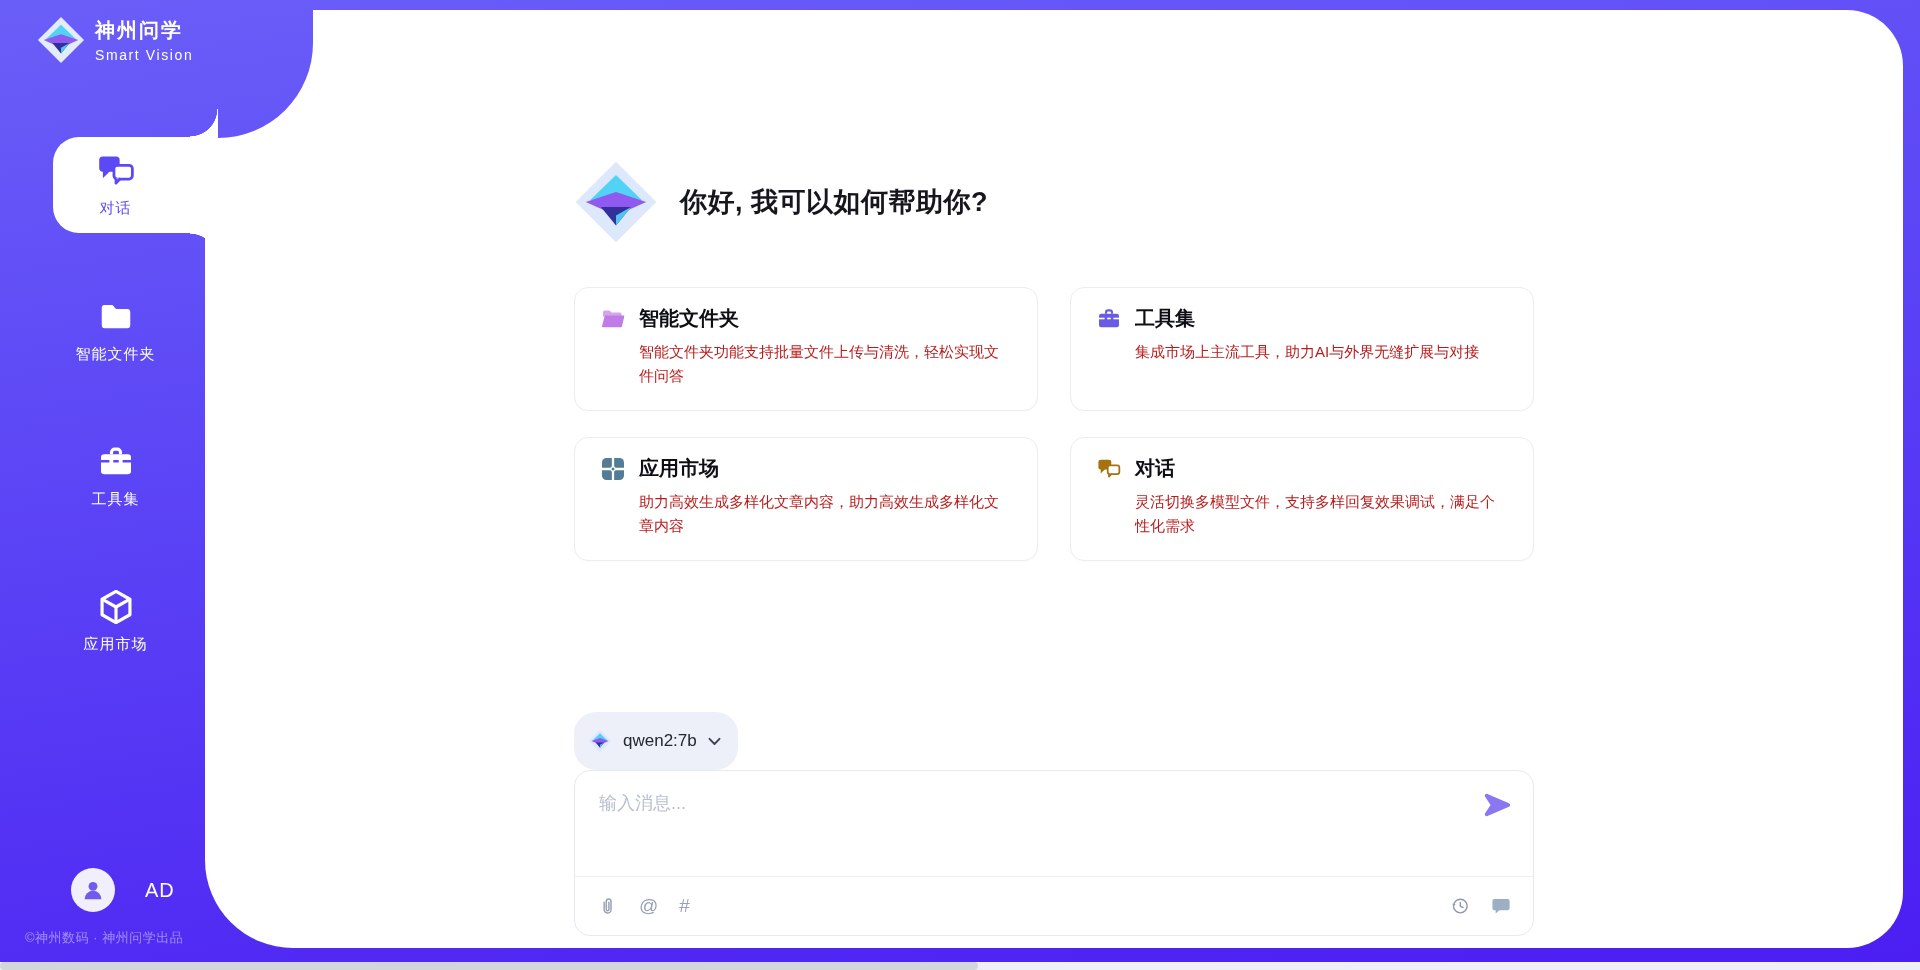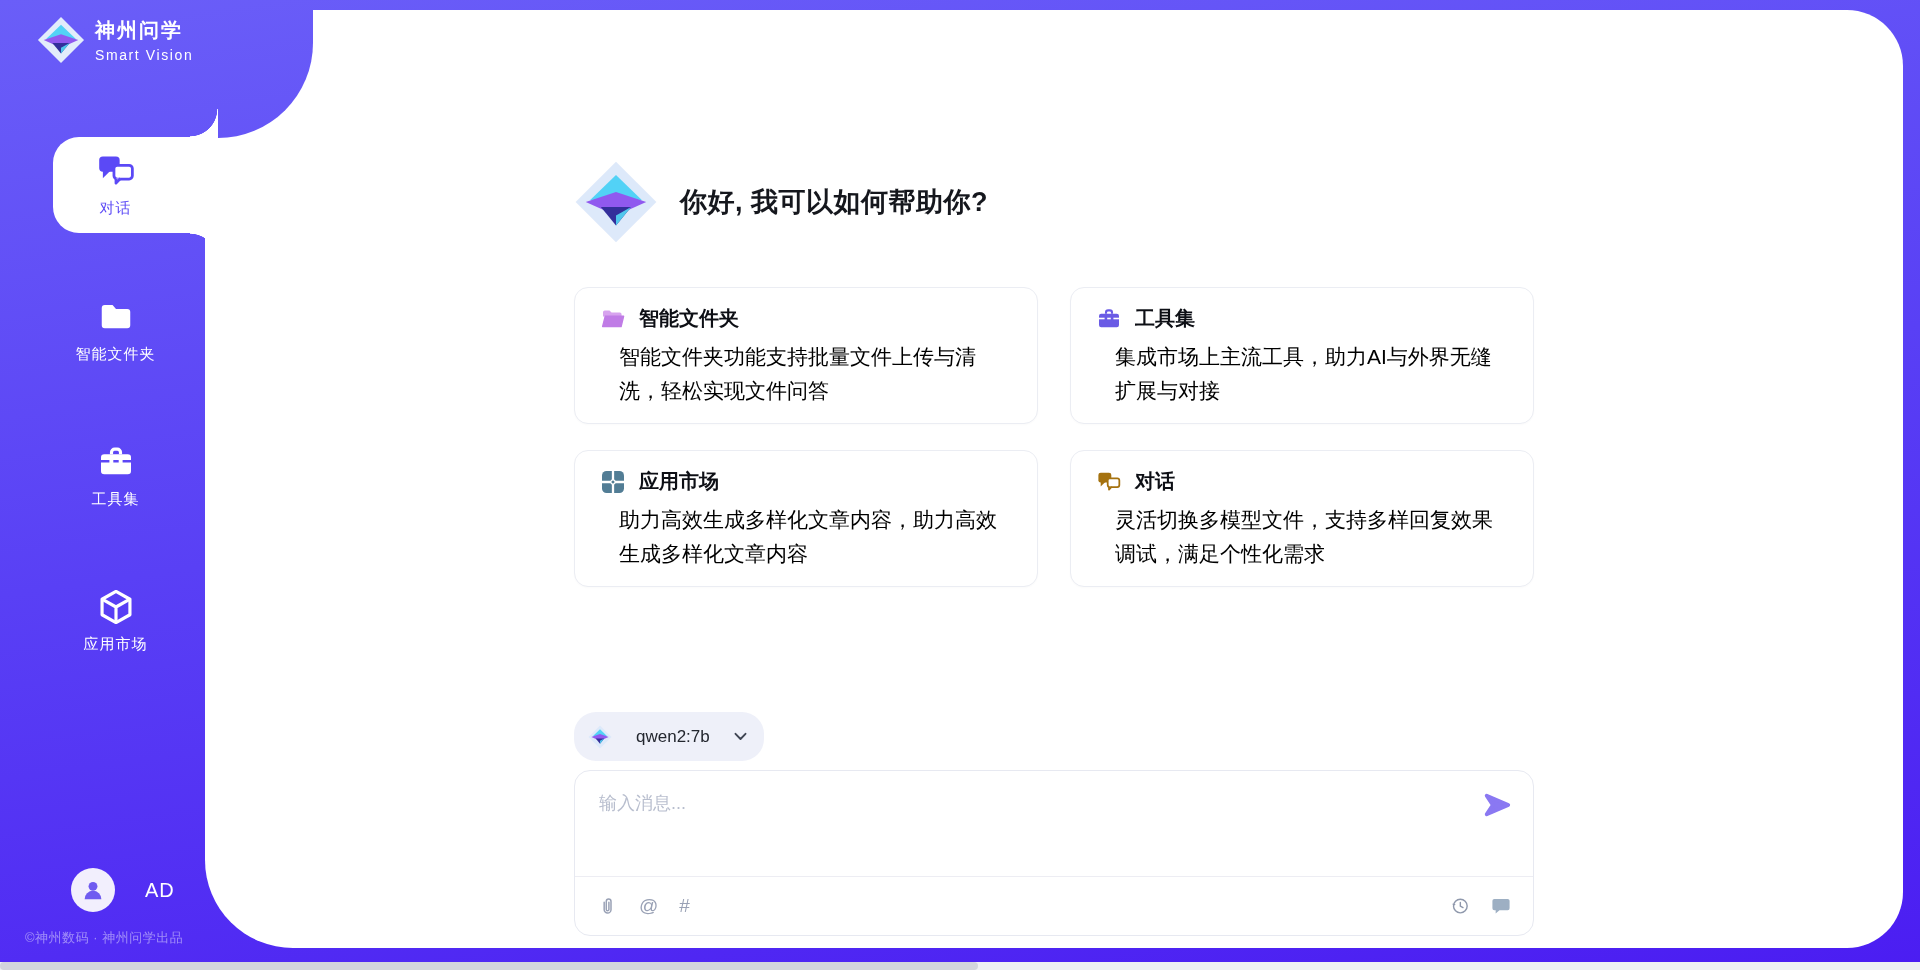--- a/index.html
+++ b/index.html
@@ -43,23 +43,23 @@
   .greeting { position:absolute; top:150px; left:0; display:flex; align-items:center; gap:22px;text-align:right; }
   .greeting-diamond { width:84px; height:84px; }
   .greeting h1 { font-size:27px; font-weight:700; color:#15171d; letter-spacing:.5px; }
   .cards { position:absolute; top:277px; left:0; width:960px; display:grid;
     grid-template-columns:464px 464px; column-gap:32px; row-gap:26px; }
   .card { background:#fff; border:1px solid #ebedf3; border-radius:14px; min-height:124px;
     padding:17px 26px 16px 26px; cursor:pointer; box-shadow:0 1px 2px rgba(30,30,60,.02); }
   .card-head { display:flex; align-items:center; gap:14px; }
   .card-title { font-size:20px; font-weight:700; color:#0d0f15; }
   .card-icon { width:24px; height:24px; flex:0 0 24px; }
-  .card-desc { margin:8px 0 0 18px; font-size:21px; color:#000000; line-height:1.6; }
-  .model-pill { position:absolute; top:702px; left:0; height:49px; display:inline-flex;
-    align-items:center; gap:24px; background:#eef0f9; border-radius:22px; padding:0 17px 0 14px;
+  .card-desc { margin:8px 0 0 38px; font-size:15px; color:#b91c1c; line-height:1.6; }
+  .model-pill { position:absolute; top:702px; left:0; height:58px; display:inline-flex;
+    align-items:center; gap:11px; background:#eef0f9; border-radius:22px; padding:0 17px 0 14px;
     cursor:pointer; }
   .model-diamond { width:24px; height:24px; }
   .model-label { font-size:17px; color:#23272f; font-weight:500; }
   .composer { position:absolute; top:760px; left:0; width:960px; height:166px;
     border:1px solid #e7e9f1; border-radius:16px; background:#fff; }
   .composer textarea { width:860px; height:92px; border:none; outline:none; resize:none;
     padding:20px 0 0 24px; font-size:18px; color:#333; font-family:inherit; background:transparent; }
   .composer textarea::placeholder { color:#b8bece; }
   .send-btn { position:absolute; right:20px; top:18px; width:32px; height:32px; cursor:pointer;
     display:flex; align-items:center; justify-content:center; background:none; border:none; }

